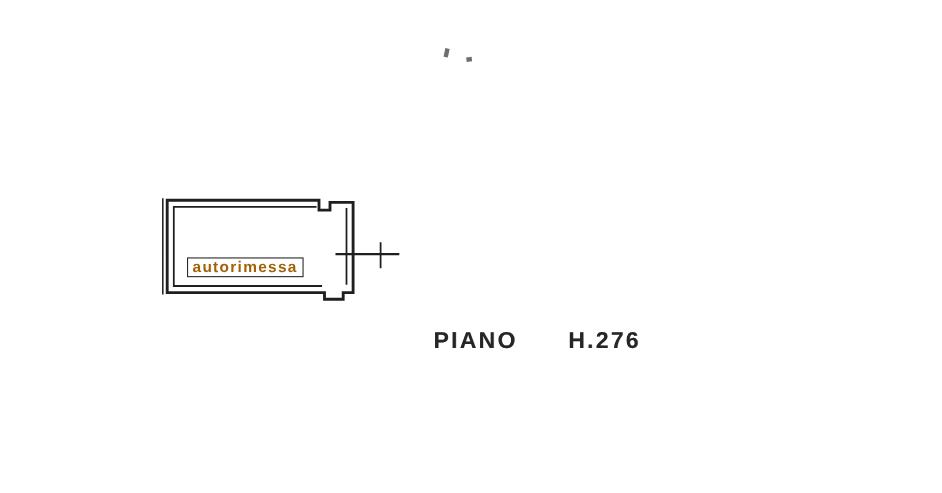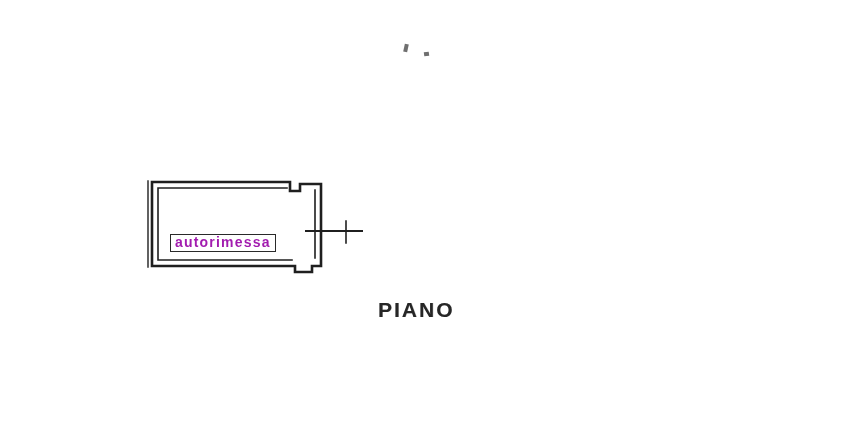--- a/index.html
+++ b/index.html
@@ -20,29 +20,29 @@
     left: 0;
     top: 0;
   }
   .room-label {
     position: absolute;
     left: 170px;
     top: 234px;
     font-size: 14px;
     font-weight: bold;
     letter-spacing: 1.2px;
-    color: #a21caf;
+    color: #a16207;
     border: 1.5px solid #2a2a2a;
     padding: 0px 4px 1px 4px;
     line-height: 15px;
     white-space: nowrap;
   }
   .caption {
     position: absolute;
-    left: 378px;
+    left: 394px;
     top: 298px;
     display: flex;
     align-items: baseline;
     color: #262626;
     font-size: 21px;
     font-weight: bold;
     letter-spacing: 2px;
     white-space: pre;
     text-shadow: 0.4px 0.4px 0 rgba(40,40,40,0.35);
   }
@@ -73,18 +73,19 @@
     <path stroke-width="1.4" d="M148,181 L148,267"></path>
 
     <path stroke-width="2" d="M306,231 L362,231"></path>
     <path stroke-width="1.6" d="M346,221 L346,243"></path>
   </svg>
 
   <div class="room-label">autorimessa</div>
 
   <div class="caption">
     <span class="word1">PIANO</span>
+    <span class="word3">H.276</span>
   </div>
 
   <div class="speck a"></div>
   <div class="speck b"></div>
 
 </div>
 
 </body></html>

